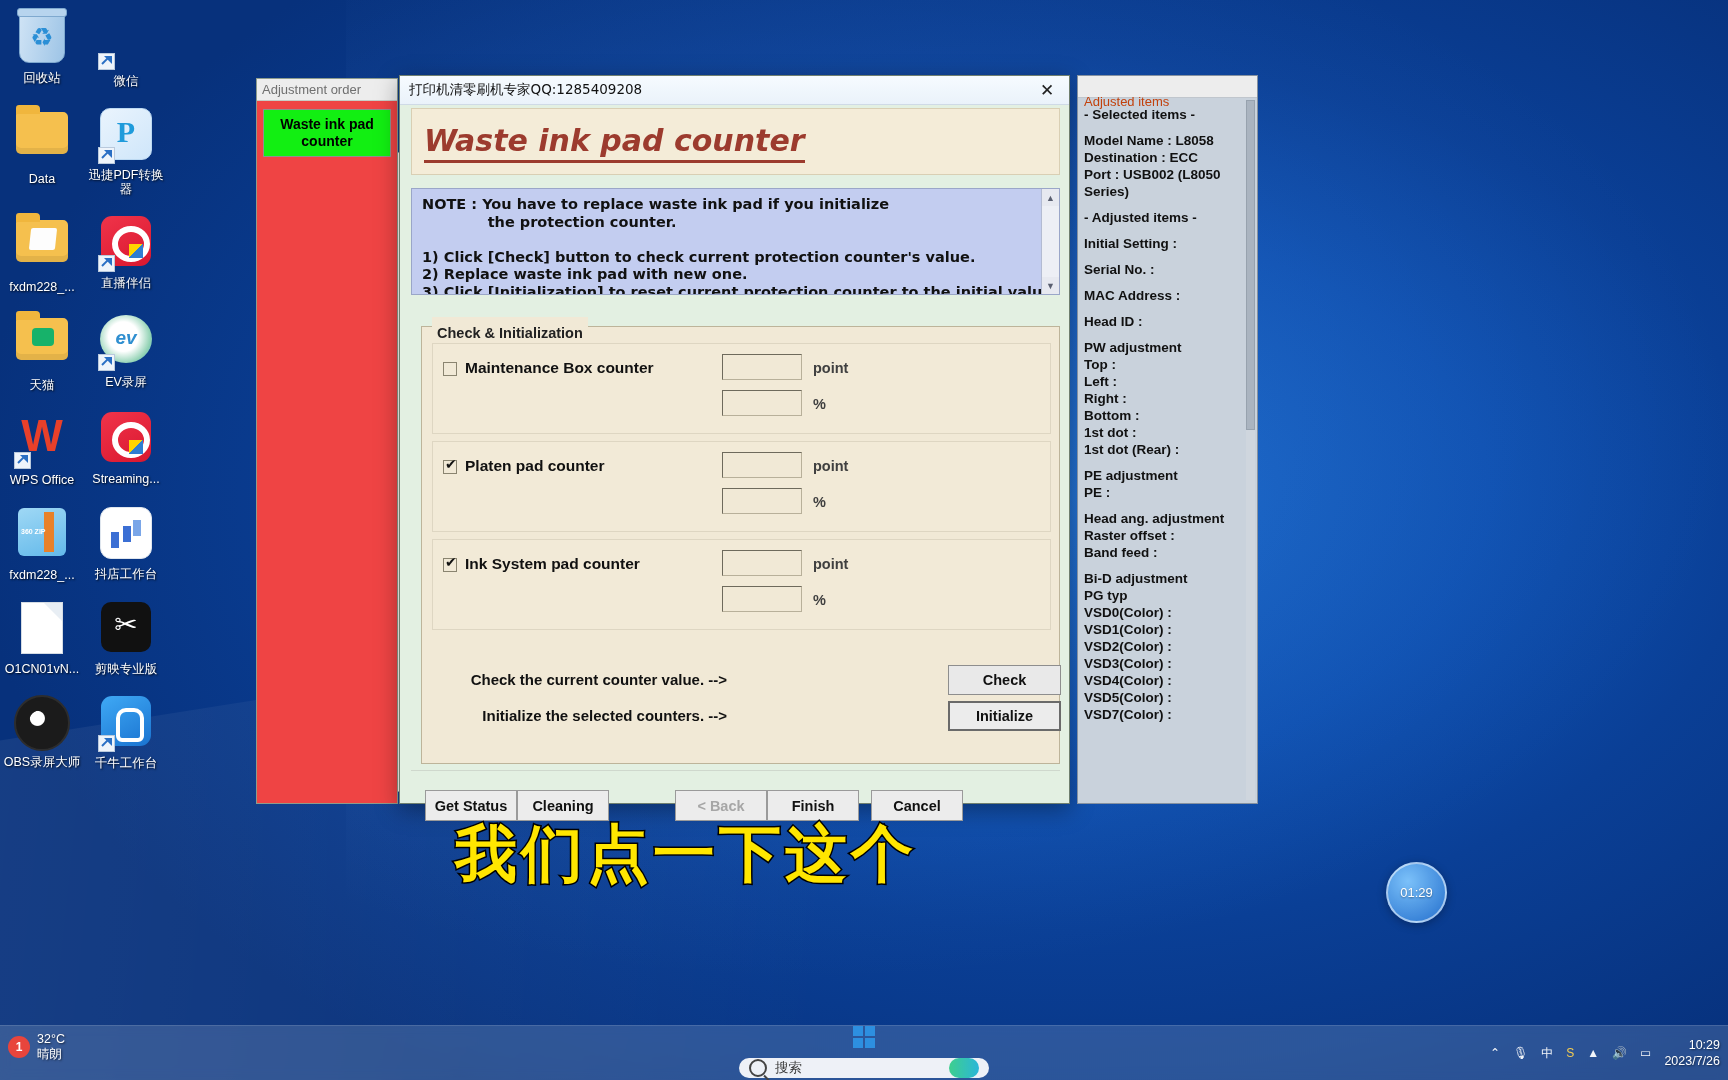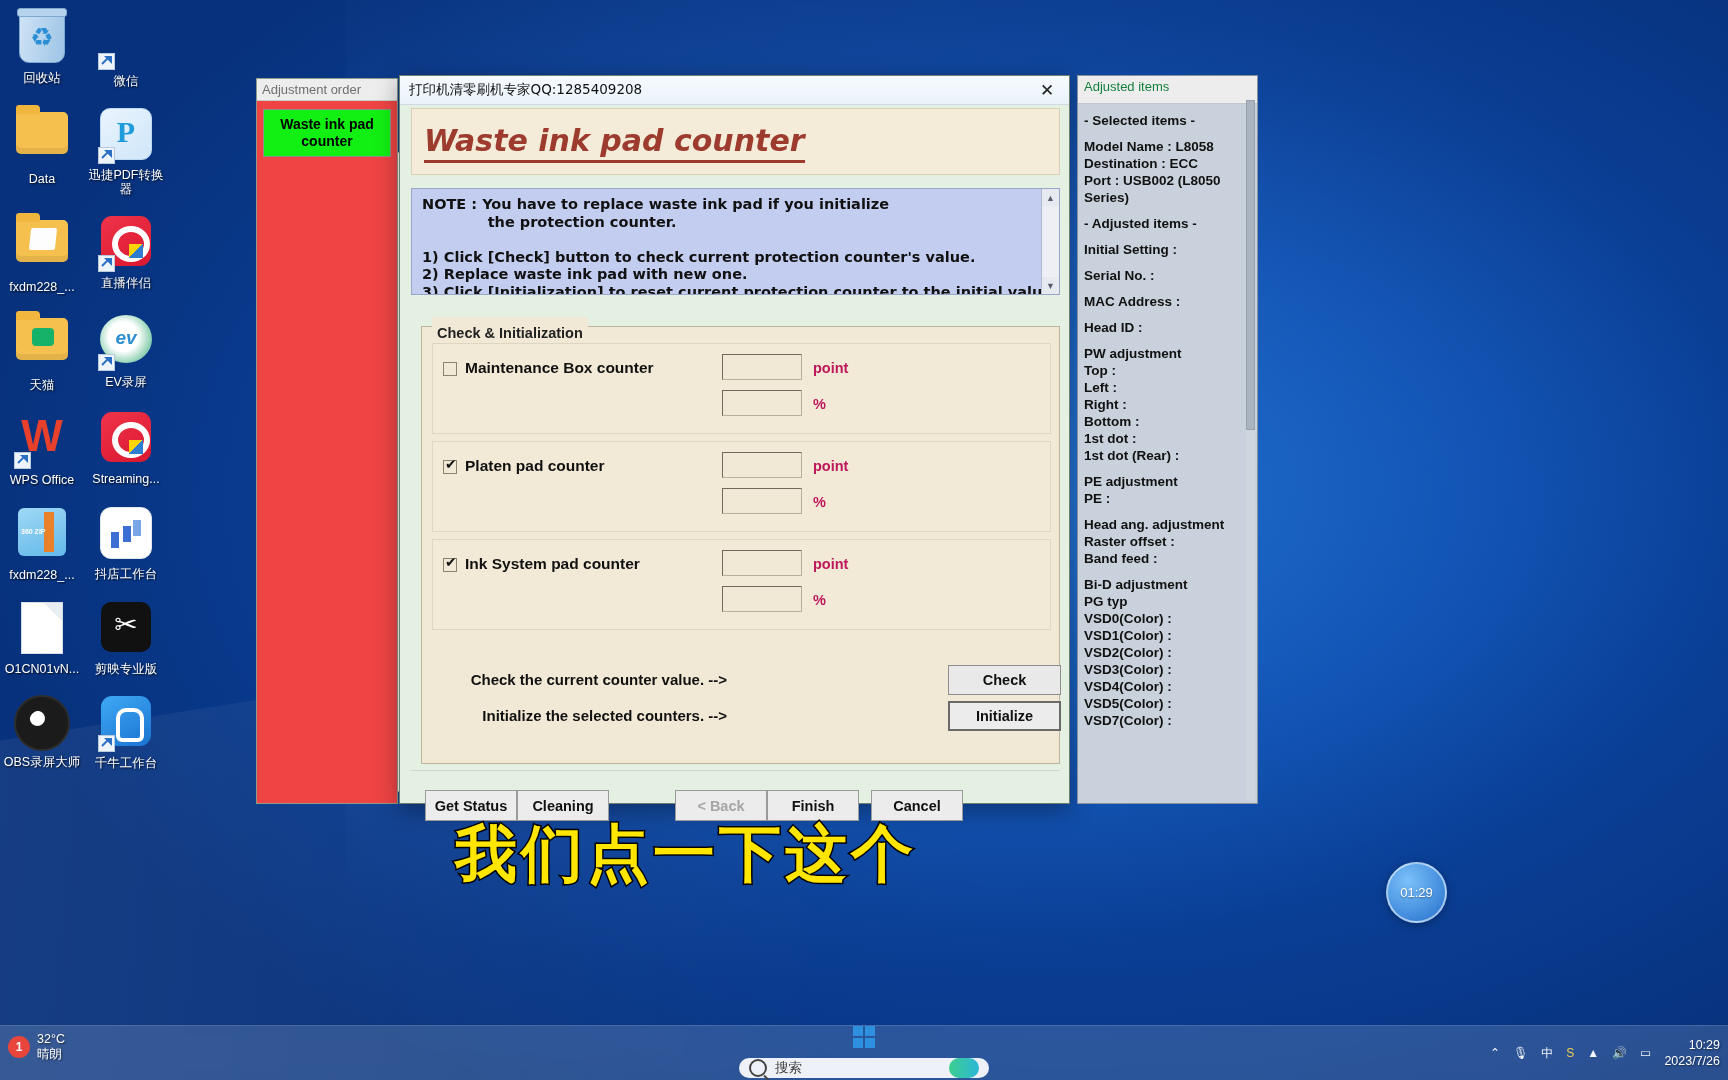--- a/index.html
+++ b/index.html
@@ -214,21 +214,21 @@
     position:absolute;left:10px;top:18px;width:14px;height:14px;background:#f1e9d6;border:1px solid #8a8470;box-sizing:border-box;
   }
   .crow .cb.on:after{
     content:"✔";position:absolute;left:1px;top:-5px;font-size:14px;color:#111;
   }
   .crow .name{position:absolute;left:32px;top:15px;font-size:15.5px;font-weight:bold;color:#111;}
   .crow .fld{
     position:absolute;left:289px;width:80px;height:26px;background:#f1e9d6;
     border:1px solid #b8b09a;border-top:1px solid #6e6a5c;border-left:1px solid #6e6a5c;box-sizing:border-box;
   }
-  .crow .unit{position:absolute;left:380px;font-size:14.5px;font-weight:bold;color:#be185d;}
+  .crow .unit{position:absolute;left:380px;font-size:14.5px;font-weight:bold;color:#404040;}
   .act-line{position:absolute;width:619px;height:34px;}
   .act-line .lbl{position:absolute;right:314px;top:6px;font-size:15px;font-weight:bold;color:#111;white-space:nowrap;}
   .act-btn{
     position:absolute;left:526px;top:0;width:113px;height:30px;
     background:#e9e9e9;border:1px solid #8e8e8e;box-sizing:border-box;
     font-size:14.5px;font-weight:bold;color:#111;display:flex;align-items:center;justify-content:center;
   }
   .act-btn.raised{background:#ececec;border:2px solid #6a6a6a;}
 
   #dlg-sep{position:absolute;left:0;top:662px;width:649px;height:1px;background:#cfd8cd;}
@@ -238,22 +238,22 @@
     font-size:14.5px;font-weight:bold;color:#111;display:flex;align-items:center;justify-content:center;
   }
   .wbtn.disabled{color:#a6a6a6;background:#ececec;}
 
   
   #adj-items{
     position:absolute;left:1077px;top:75px;width:181px;height:729px;
     background:#c9d2dc;border:1px solid #8591a0;box-sizing:border-box;overflow:hidden;
   }
   #adj-items .hdr{
-    height:28px;background:#ededed;border-bottom:1px solid #c0c6cd;
-    font-size:13px;color:#15803d;padding:3px 0 0 6px;box-sizing:border-box;
+    height:22px;background:#ededed;border-bottom:1px solid #c0c6cd;
+    font-size:13px;color:#c2410c;padding:18px 0 0 6px;box-sizing:border-box;
   }
   #ai-list{padding:8px 6px 0 6px;font-size:13.5px;font-weight:bold;color:#111;line-height:17px;}
   #ai-list div{white-space:nowrap;}
   #ai-list div.sp{height:9px;}
   #ai-scroll{position:absolute;right:2px;top:24px;width:9px;height:700px;background:#cfd6de;}
   #ai-scroll .thumb{position:absolute;left:0;top:0;width:9px;height:330px;background:#aab4c0;border:1px solid #97a2ae;box-sizing:border-box;}
 </style>
 </head>
 <body>
 

